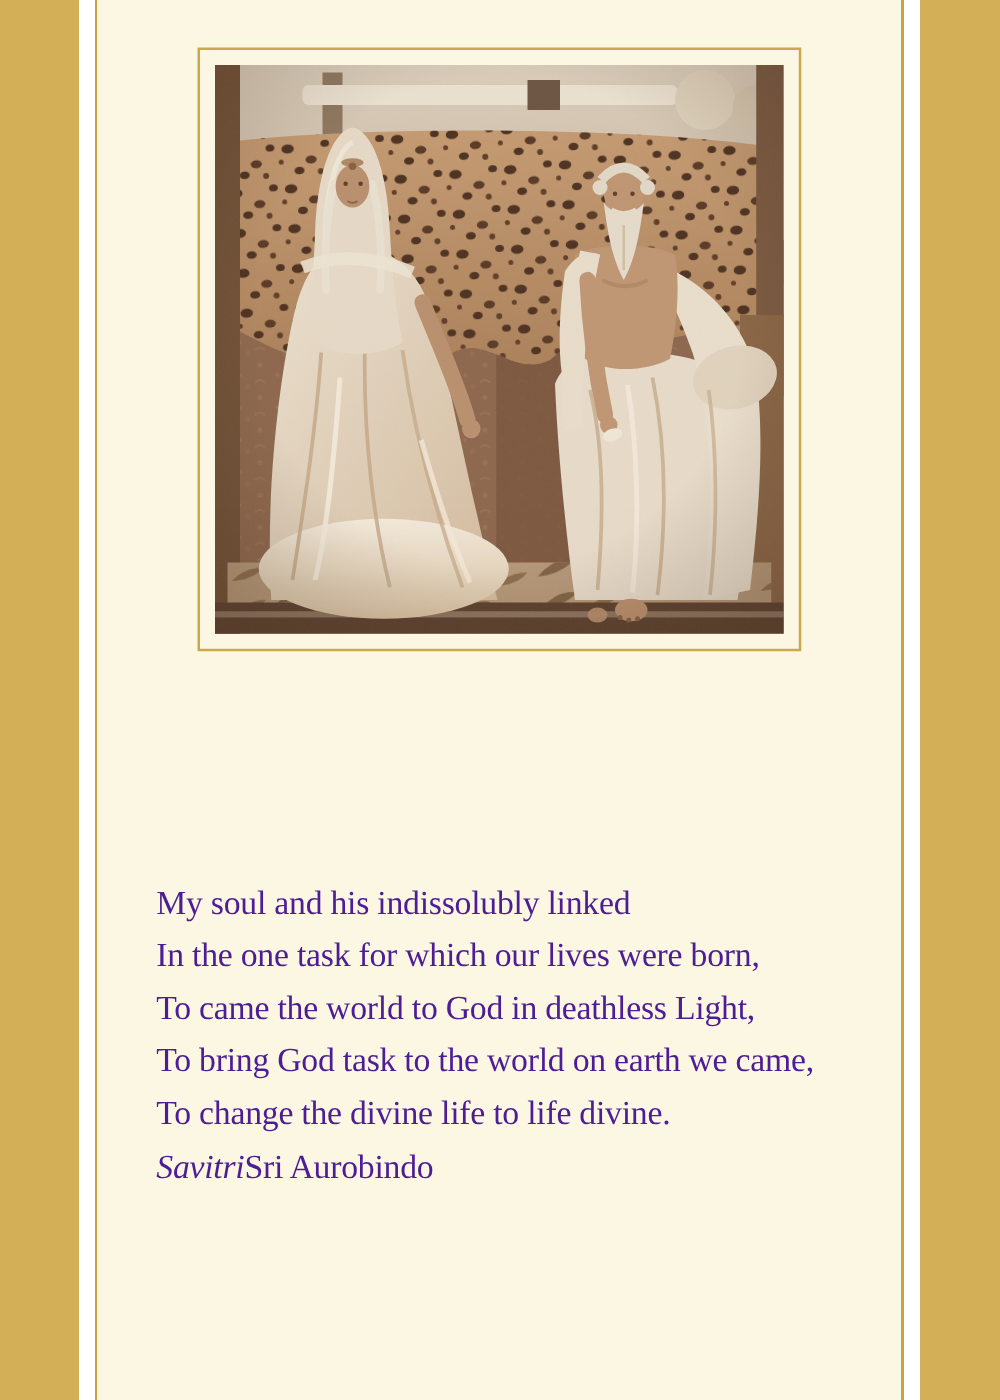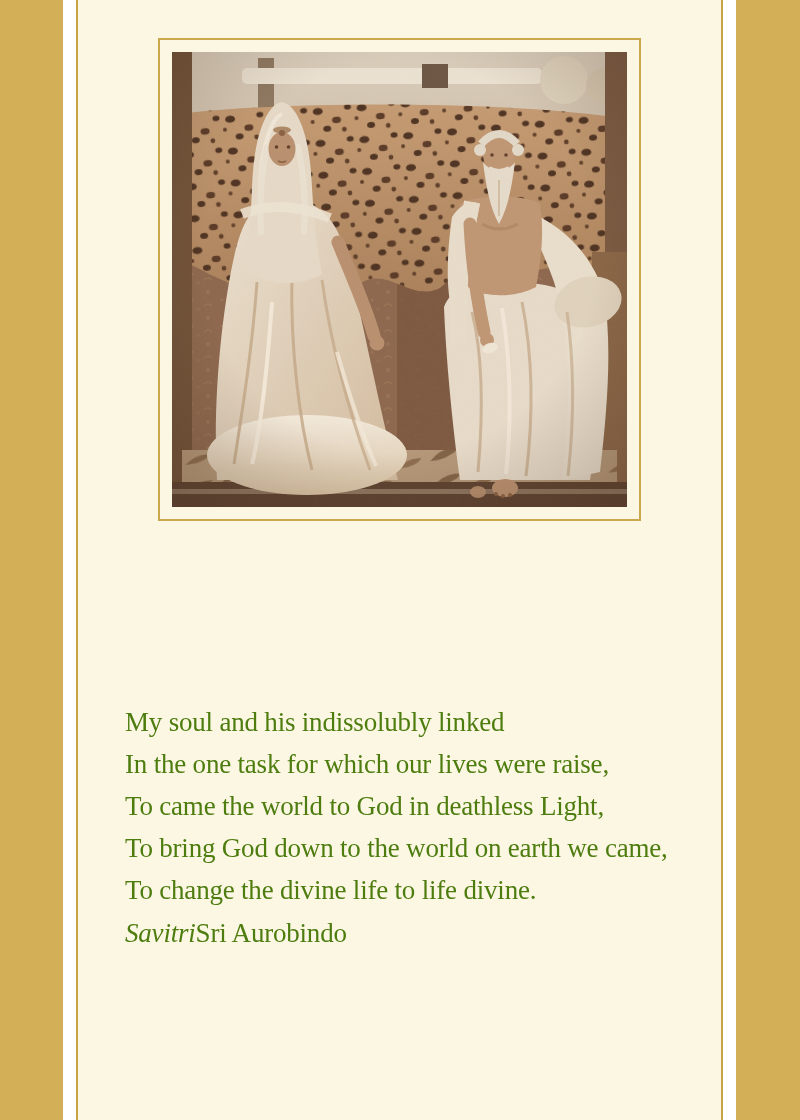--- a/index.html
+++ b/index.html
@@ -18,21 +18,21 @@
   }
   .photo-frame {
     position: absolute; left: 158px; top: 38px;
     width: 455px; height: 455px;
     padding: 12px; border: 2px solid #CBA84E;
     background: #FCF7E2;
   }
   .photo-frame svg { display: block; }
   .poem {
     position: absolute; left: 125px; top: 701px; width: 551px;
-    font-size: 27px; line-height: 42px; color: #4d7c0f;
+    font-size: 27px; line-height: 42px; color: #4c1d95;
     letter-spacing: -0.2px;
   }
   .poem-line { white-space: nowrap; }
   .attrib { display: flex; justify-content: flex-start; margin-top: 1px; }
   .attrib .source { font-style: italic; }
 </style>
 </head>
 <body>
 
 <div class="page">
@@ -165,23 +165,23 @@
       </g>
 
       <rect x="0" y="0" width="455" height="455" fill="#8A5A30" opacity="0.07"></rect>
       <rect x="0" y="0" width="455" height="455" fill="url(#vig)"></rect>
       <rect x="0" y="0" width="455" height="455" filter="url(#grain)" opacity="0.10"></rect>
     </svg>
   </div>
 
   <div class="poem">
     <div class="poem-line">My soul and his indissolubly linked</div>
-    <div class="poem-line">In the one task for which our lives were raise,</div>
+    <div class="poem-line">In the one task for which our lives were born,</div>
     <div class="poem-line">To came the world to God in deathless Light,</div>
-    <div class="poem-line">To bring God down to the world on earth we came,</div>
+    <div class="poem-line">To bring God task to the world on earth we came,</div>
     <div class="poem-line">To change the divine life to life divine.</div>
     <div class="attrib">
       <span class="source">Savitri</span>
       <span class="author">Sri Aurobindo</span>
     </div>
   </div>
 
 </div>
 
 </body></html>

